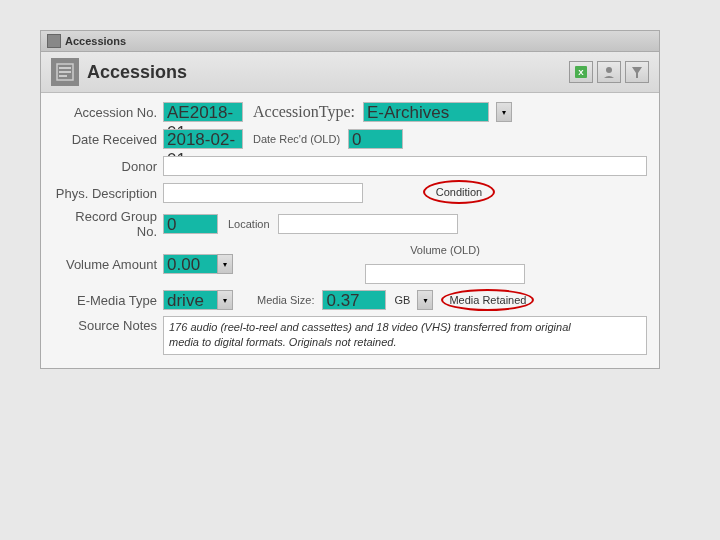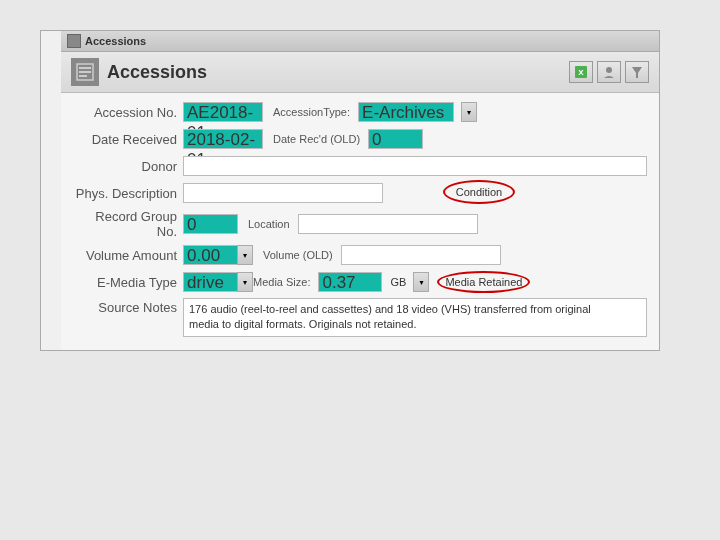--- a/index.html
+++ b/index.html
@@ -17,21 +17,20 @@
       font-size: 32px;
       font-weight: 300;
       color: #222;
       margin-bottom: 18px;
     }
     
     .access-window {
       border: 1px solid #aaa;
       background: #f0f0f0;
       width: 620px;
-      padding-left: 20px;
     }
     .window-titlebar {
       background: linear-gradient(to bottom, #d8d8d8, #c4c4c4);
       border-bottom: 1px solid #aaa;
       padding: 3px 6px;
       display: flex;
       align-items: center;
       gap: 4px;
     }
     .titlebar-icon {
@@ -148,22 +147,23 @@
       cursor: pointer;
     }
     .source-notes-box {
       background: #fff;
       border: 1px solid #bbb;
       font-size: 11px;
       color: #333;
       padding: 3px 5px;
       line-height: 1.4;
       flex: 1;
-    }
-    .med-input { width: 96px; }
+      font-style: italic;
+    }
+    .med-input { width: 126px; }
     .short-input { width: 80px; }
     .xshort-input { width: 55px; }
     .full-input { flex: 1; }
   </style>
 </head>
 <body>
 
 <div class="page">
 
   <div class="access-window">
@@ -205,21 +205,21 @@
         </div>
       </div>
     </div>
 
     <div class="form-body">
 
       <div class="form-row">
         <span class="form-label">Accession No.</span>
         <div class="form-input-text short-input">AE2018-01</div>
         <div class="form-row-inline" style="margin-left:10px;">
-          <span style="font-size:11px;color:#555;">AccessionType:</span>
+          <span style="font-size:16px;color:#555;font-family:Liberation Serif, serif;">AccessionType:</span>
           <div class="form-input-text med-input">E-Archives</div>
           <div class="dropdown-arrow">▾</div>
         </div>
       </div>
 
       <div class="form-row">
         <span class="form-label">Date Received</span>
         <div class="form-input-text short-input">2018-02-01</div>
         <div class="form-row-inline" style="margin-left:10px;">
           <span style="font-size:11px;color:#555;">Date Rec'd (OLD)</span>
@@ -248,31 +248,31 @@
         <div class="form-row-inline" style="margin-left:10px;">
           <span style="font-size:11px;color:#555;">Location</span>
           <div class="form-input" style="width:180px;"></div>
         </div>
       </div>
 
       <div class="form-row">
         <span class="form-label">Volume Amount</span>
         <div class="form-input-text xshort-input">0.00</div>
         <div class="dropdown-arrow">▾</div>
-        <div class="form-row-inline" style="margin-left:10px;">
+        <div class="form-row-inline" style="margin-left:10px;flex-direction:column;">
           <span style="font-size:11px;color:#555;">Volume (OLD)</span>
           <div class="form-input" style="width:160px;"></div>
         </div>
       </div>
 
       <div class="form-row">
         <span class="form-label">E-Media Type</span>
         <div class="form-input-text xshort-input">drive</div>
         <div class="dropdown-arrow">▾</div>
-        <div class="form-row-inline" style="margin-left:0;">
+        <div class="form-row-inline" style="margin-left:24px;">
           <span style="font-size:11px;color:#555;">Media Size:</span>
           <div class="form-input-text" style="width:64px;">0.37</div>
           <span style="font-size:11px;color:#333;">GB</span>
           <div class="dropdown-arrow">▾</div>
 
           <div style="border:2px solid #cc0000; border-radius:50%; display:inline-flex; align-items:center; justify-content:center; padding:0 6px; height:22px;">
             <span style="font-size:11px;color:#333;">Media Retained</span>
           </div>
         </div>
       </div>

